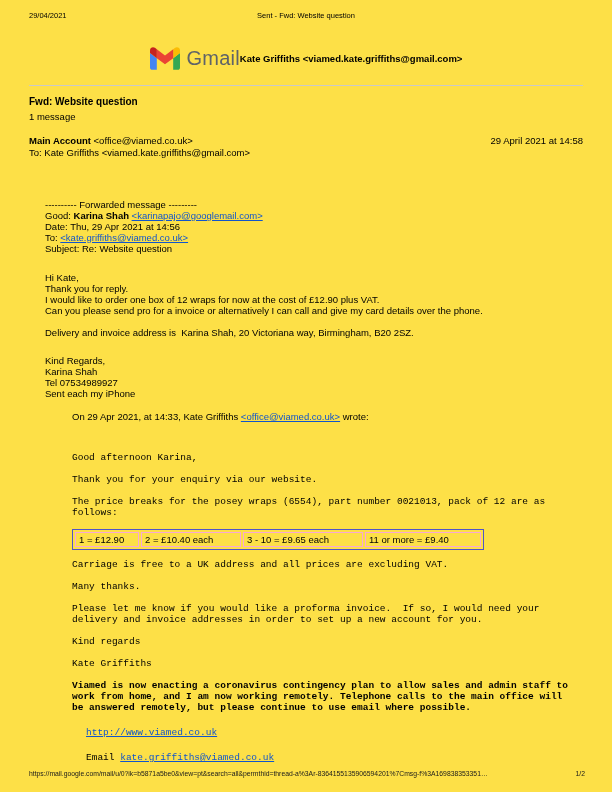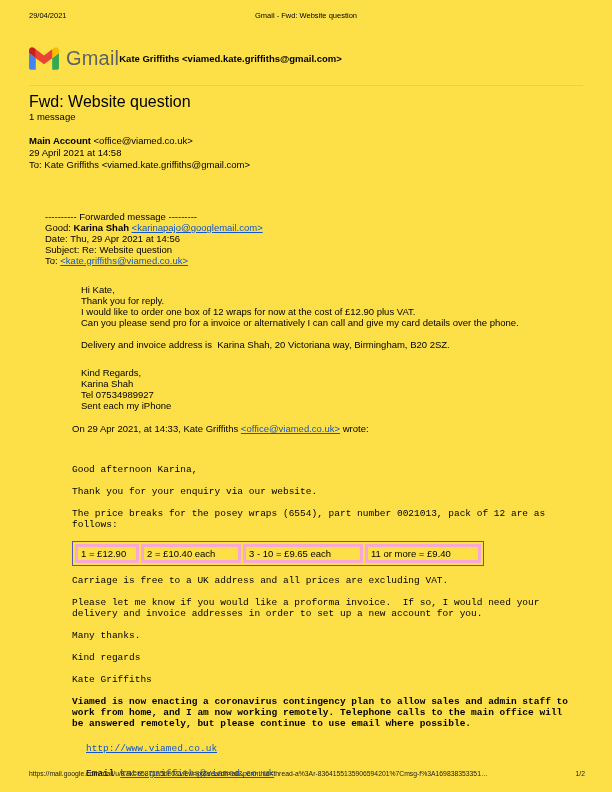--- a/index.html
+++ b/index.html
@@ -23,68 +23,68 @@
   .print-footer {
     position: absolute; top: 769px; left: 29px; right: 27px;
     font-size: 6.8px; line-height: 9px;
     display: flex; justify-content: space-between; align-items: flex-start;
     color: #1a1a1a;
   }
   .print-footer .f-url { max-width: 540px; white-space: nowrap; overflow: hidden; }
 
   .content { padding: 46px 29px 0 29px; }
 
-  .gmail-header { display: flex; justify-content: flex-start; align-items: center; height: 24px; }
+  .gmail-header { display: flex; justify-content: center; align-items: center; height: 24px; }
   .logo-lockup { display: flex; align-items: center; gap: 7px; }
   .gmail-wordmark { font-size: 20px; color: #5f6368; letter-spacing: 0.2px; }
   .account-line { font-size: 9.5px; font-weight: bold; }
 
   .separator { margin-top: 15px; border: 0; border-top: 1px solid #c9c9c9; height: 0; }
 
-  .subject-title { margin-top: 6px; font-size: 16px; font-weight: normal; line-height: 15px; }
+  .subject-title { margin-top: 6px; font-size: 10px; font-weight: bold; line-height: 15px; }
   .message-count { margin-top: 2px; font-size: 9.5px; line-height: 11px; }
 
-  .meta-row { margin-top: 13px; display: flex; justify-content: space-between; font-size: 9.5px; line-height: 12px; flex-direction: column; }
+  .meta-row { margin-top: 13px; display: flex; justify-content: space-between; font-size: 9.5px; line-height: 12px; }
   .to-line { font-size: 9.5px; line-height: 12px; }
 
   .line { font-size: 9.5px; line-height: 11px; white-space: pre-wrap; }
   .email-body { margin-left: 16px; margin-top: 40px; }
   .fwd-block .line { }
-  .msg-block { margin-top: 18px; margin-left: 36px; }
+  .msg-block { margin-top: 18px; }
   .gap1 { height: 11px; }
   .gap-sig { height: 17px; }
 
   a, .link { color: #1155cc; text-decoration: underline; }
   b { font-weight: bold; }
 
   .quote-attr { margin-left: 27px; margin-top: 12px; }
   .quote-body { margin-left: 27px; margin-top: 30px; }
   .quote-body p { margin: 0 0 11px 0; font-size: 9.5px; line-height: 11px; width: 507px; white-space: pre-wrap; font-family: Liberation Mono, monospace; }
   .quote-body p.bold-notice { font-weight: bold; }
 
   .price-table { border-collapse: separate; border-spacing: 2px; border: 1px solid #5055c8; margin: 3px 0 9px 0; }
   .price-table td {
-    border: 3px solid #f9a8d4; font-size: 9.5px; line-height: 11px;
+    border: 1px solid #f9a8d4; font-size: 9.5px; line-height: 11px;
     padding: 1px 3px; white-space: nowrap;
   }
   .price-table td.c0 { width: 64px; }
   .price-table td.c1 { width: 100px; }
   .price-table td.c2 { width: 120px; margin-top: 27px; }
   .price-table td.c3 { width: 116px; }
 
   .links-block p { margin: 14px; }
 </style>
 </head>
 <body>
 
 <div class="page">
 
   <div class="print-header">
     <span class="ph-date">29/04/2021</span>
-    <span class="ph-title">Gmail - Fwd: Website question</span>
+    <span class="ph-title">Sent - Fwd: Website question</span>
   </div>
 
   <div class="content">
 
     <div class="gmail-header">
       <div class="logo-lockup">
         <span class="logo-icon" style="display:inline-flex;">
           <svg width="30" height="23" viewBox="52 42 88 66" xmlns="http://www.w3.org/2000/svg">
             <path fill="#4285f4" d="M58 108h14V74L52 59v43c0 3.32 2.69 6 6 6"></path>
             <path fill="#34a853" d="M120 108h14c3.32 0 6-2.69 6-6V59l-20 15"></path>
@@ -108,22 +108,22 @@
       <span class="date-line">29 April 2021 at 14:58</span>
     </div>
     <div class="to-line">To: Kate Griffiths &lt;viamed.kate.griffiths@gmail.com&gt;</div>
 
     <div class="email-body">
 
       <div class="fwd-block">
         <div class="line">---------- Forwarded message ---------</div>
         <div class="line"><span>Good: </span><b>Karina Shah</b><span> </span><a href="#" class="link">&lt;karinapajo@googlemail.com&gt;</a></div>
         <div class="line">Date: Thu, 29 Apr 2021 at 14:56</div>
+        <div class="line"><span>To: </span><a href="#" class="link">&lt;kate.griffiths@viamed.co.uk&gt;</a></div>
         <div class="line">Subject: Re: Website question</div>
-        <div class="line"><span>To: </span><a href="#" class="link">&lt;kate.griffiths@viamed.co.uk&gt;</a></div>
       </div>
 
       <div class="msg-block">
         <div class="line">Hi Kate,</div>
         <div class="line">Thank you for reply.</div>
         <div class="line">I would like to order one box of 12 wraps for now at the cost of £12.90 plus VAT.</div>
         <div class="line">Can you please send pro for a invoice or alternatively I can call and give my card details over the phone.</div>
         <div class="gap1"></div>
         <div class="line">Delivery and invoice address is  Karina Shah, 20 Victoriana way, Birmingham, B20 2SZ.</div>
         <div class="gap-sig"></div>
@@ -145,22 +145,22 @@
               <tr>
             <td class="c0">1 = £12.90</td>
             <td class="c1">2 = £10.40 each</td>
             <td class="c2">3 - 10 = £9.65 each</td>
             <td class="c3">11 or more = £9.40</td>
           </tr>
         </tbody>
           </table>
 
         <p>Carriage is free to a UK address and all prices are excluding VAT.</p>
+        <p>Many thanks.</p>
         <p>Please let me know if you would like a proforma invoice.  If so, I would need your delivery and invoice addresses in order to set up a new account for you.</p>
-        <p>Many thanks.</p>
         <p>Kind regards</p>
         <p>Kate Griffiths</p>
         <p class="bold-notice">Viamed is now enacting a coronavirus contingency plan to allow sales and admin staff to work from home, and I am now working remotely. Telephone calls to the main office will be answered remotely, but please continue to use email where possible.</p>
 
         <div class="links-block">
           <p class="line"><a href="#" class="link">http://www.viamed.co.uk</a></p>
           <p class="line"><span>Email </span><a href="#" class="link">kate.griffiths@viamed.co.uk</a></p>
         </div>
       </div>
 

